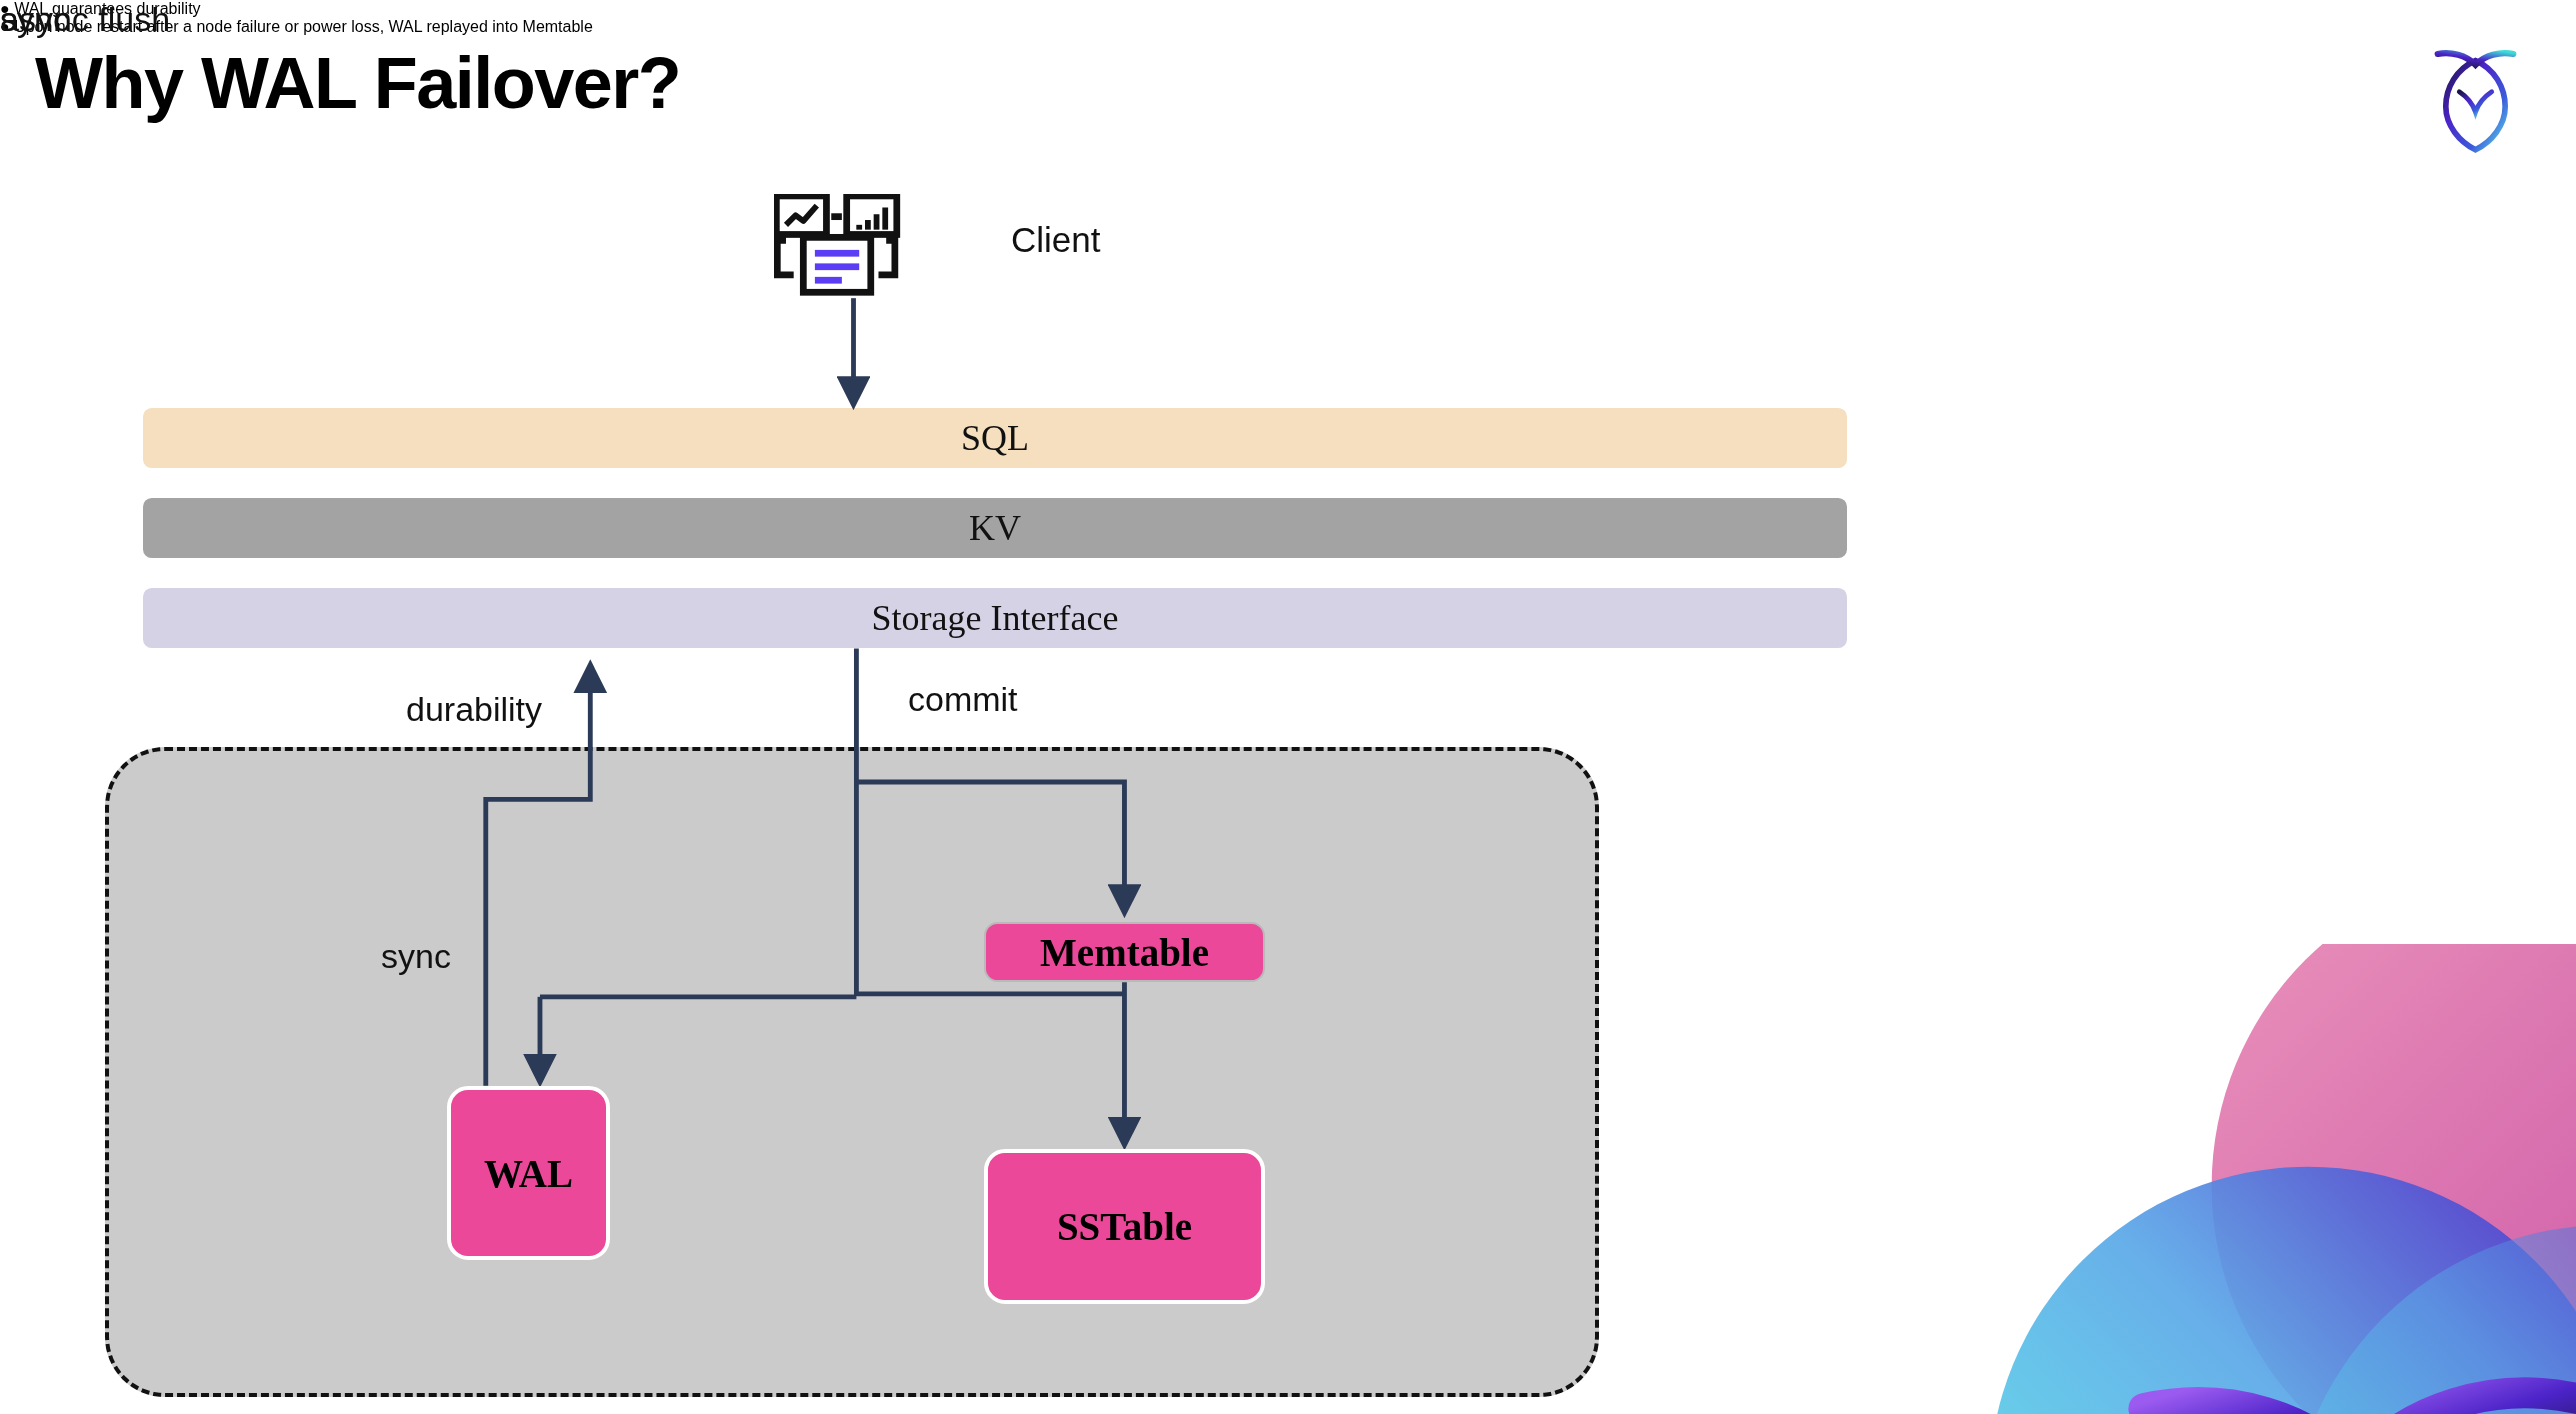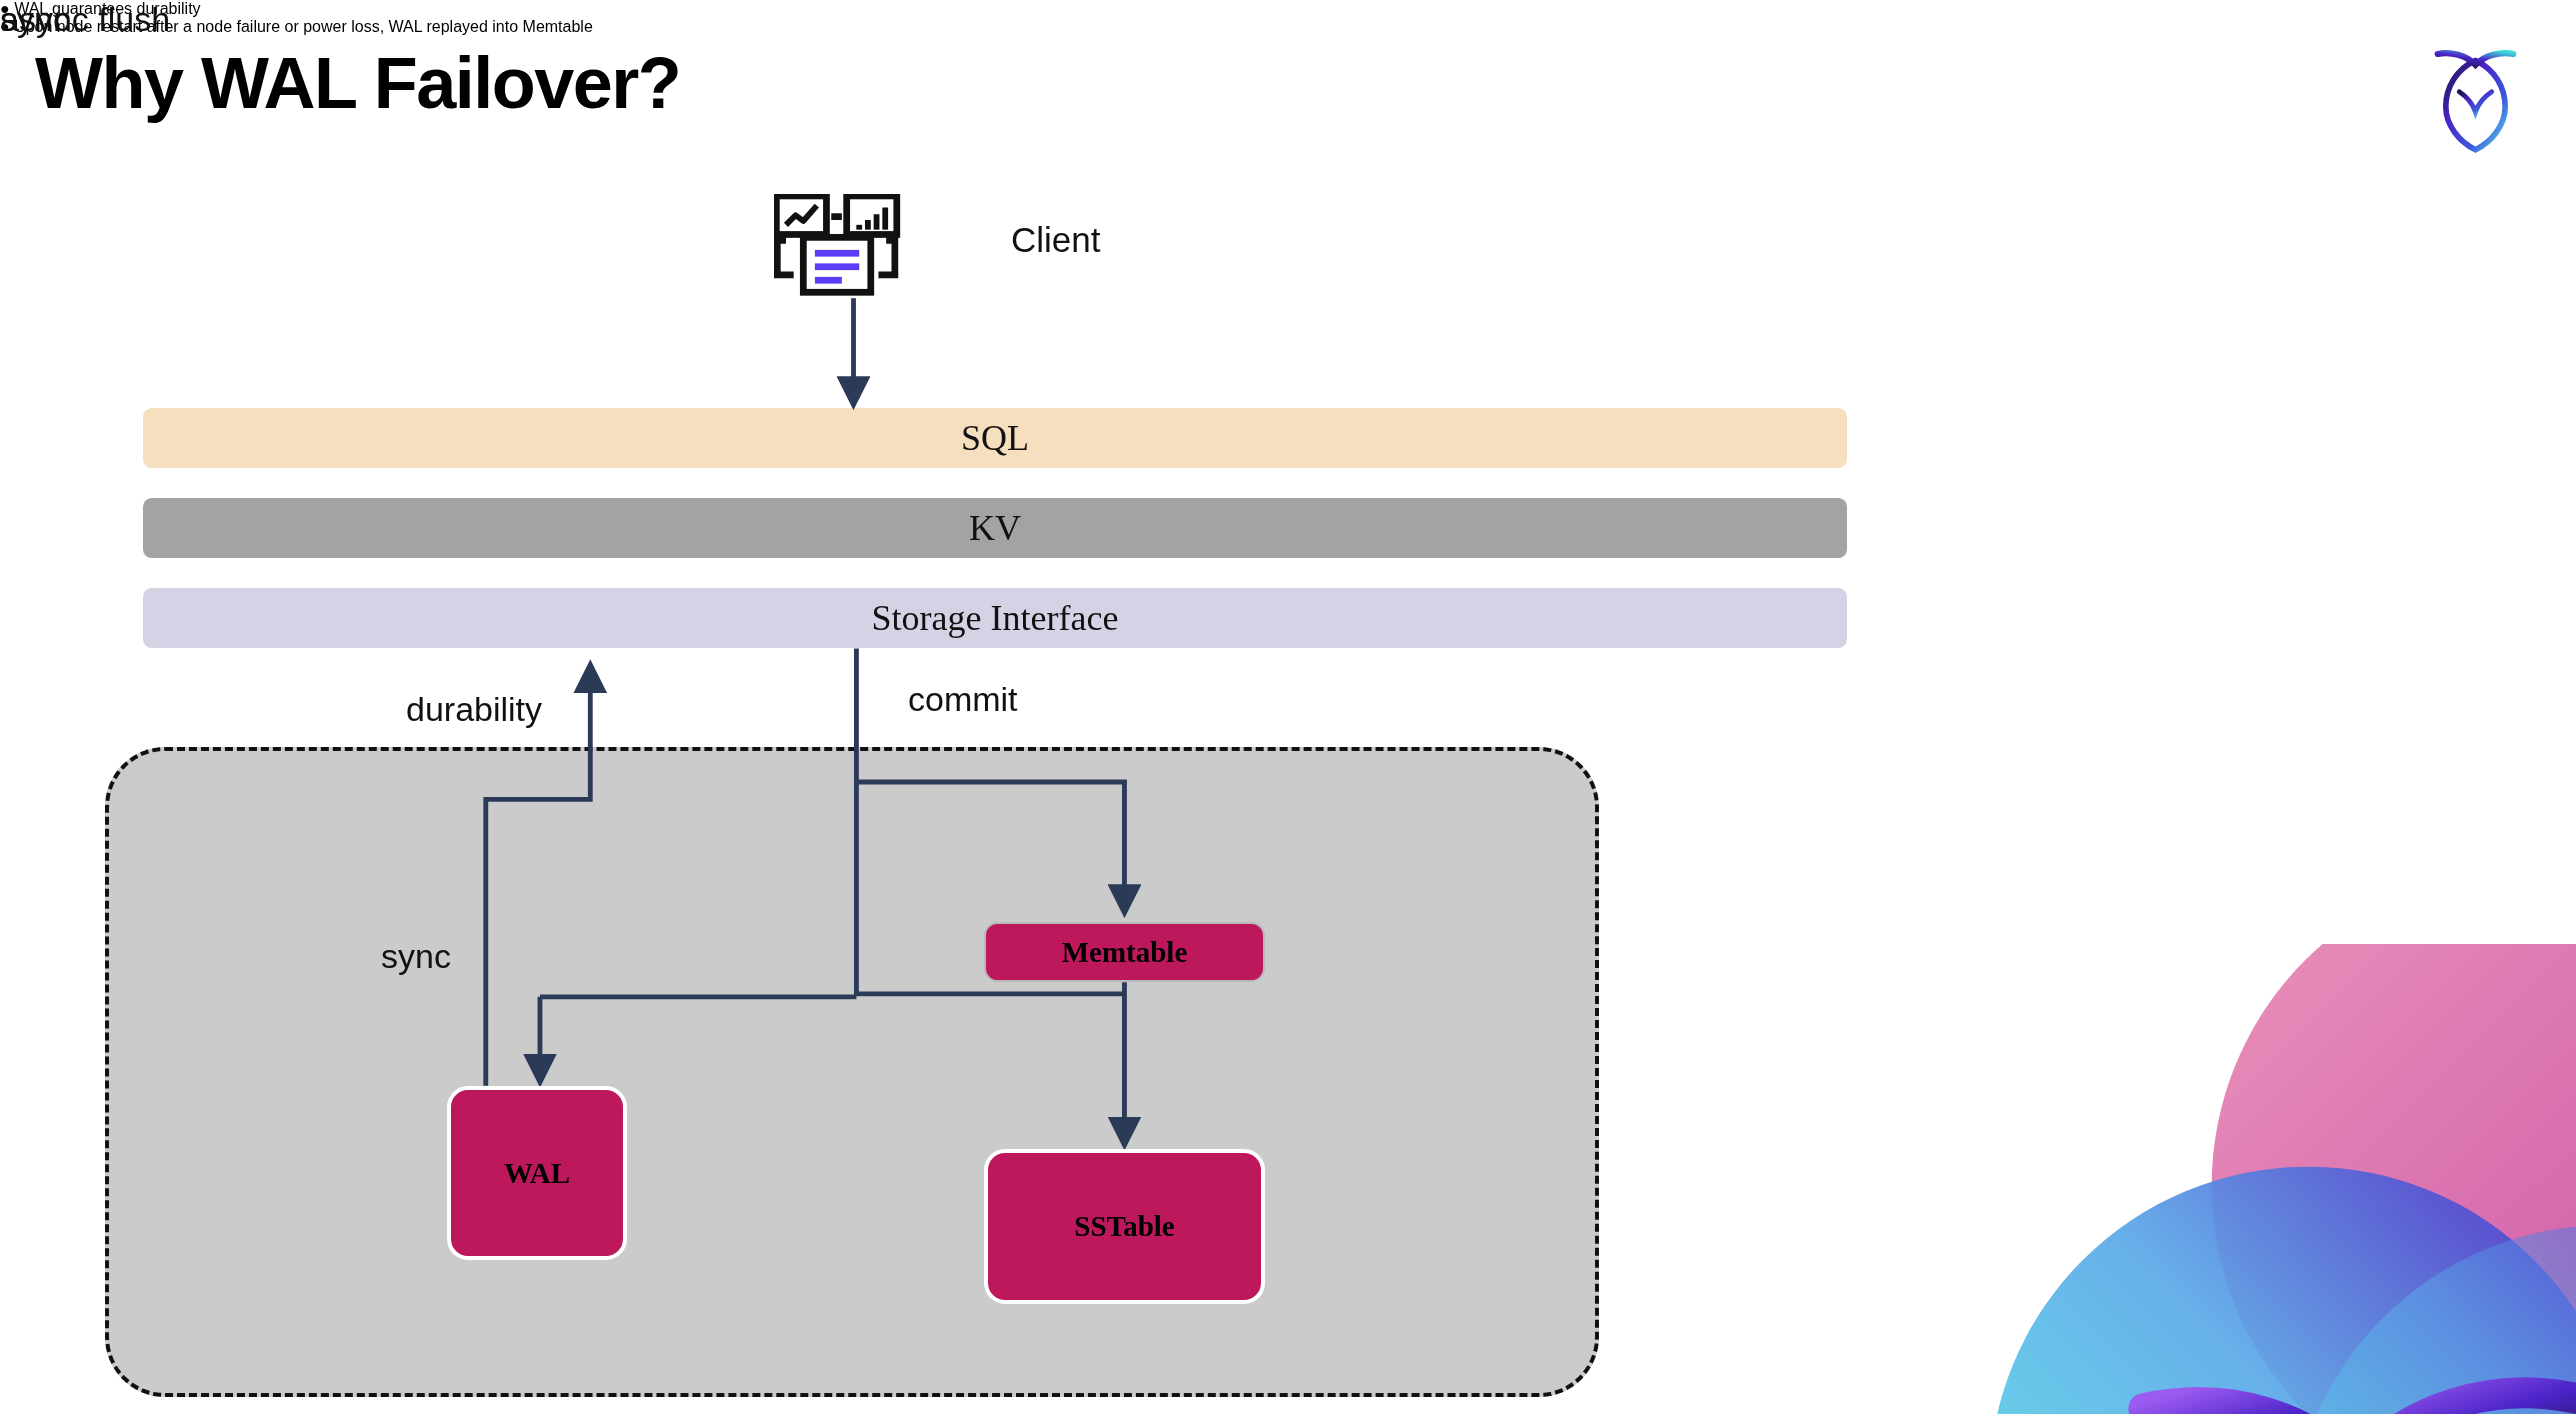--- a/index.html
+++ b/index.html
@@ -92,37 +92,37 @@
     height: 650px;
     border: 4.8px dashed #111111;
     border-radius: 60px;
     background: #CBCBCB;
     box-sizing: border-box;
   }
 
   
   .node-box {
     position: absolute;
-    background: #be185d;
+    background: #ec4899;
     border: 4.8px solid #ffffff;
     border-radius: 21px;
     box-sizing: border-box;
     display: flex;
     align-items: center;
     justify-content: center;
     font-family: "Liberation Serif", serif;
     font-weight: bold;
-    font-size: 29px;
+    font-size: 39px;
     color: #000000;
   }
   #node-memtable {
     left: 984px; top: 922px; width: 281px; height: 60px;
     border: 2.9px solid #B9B9B9; border-radius: 13.5px;
   }
-  #node-wal  { left: 447px;  top: 1086px; width: 180px; height: 174px; }
+  #node-wal  { left: 447px;  top: 1086px; width: 163px; height: 174px; }
   #node-sstable { left: 984px; top: 1149px; width: 281px; height: 155px; }
 
   
   #arrow-layer {
     position: absolute;
     left: 0; top: 0;
     width: 2576px;
     height: 1415px;
     pointer-events: none;
   }

